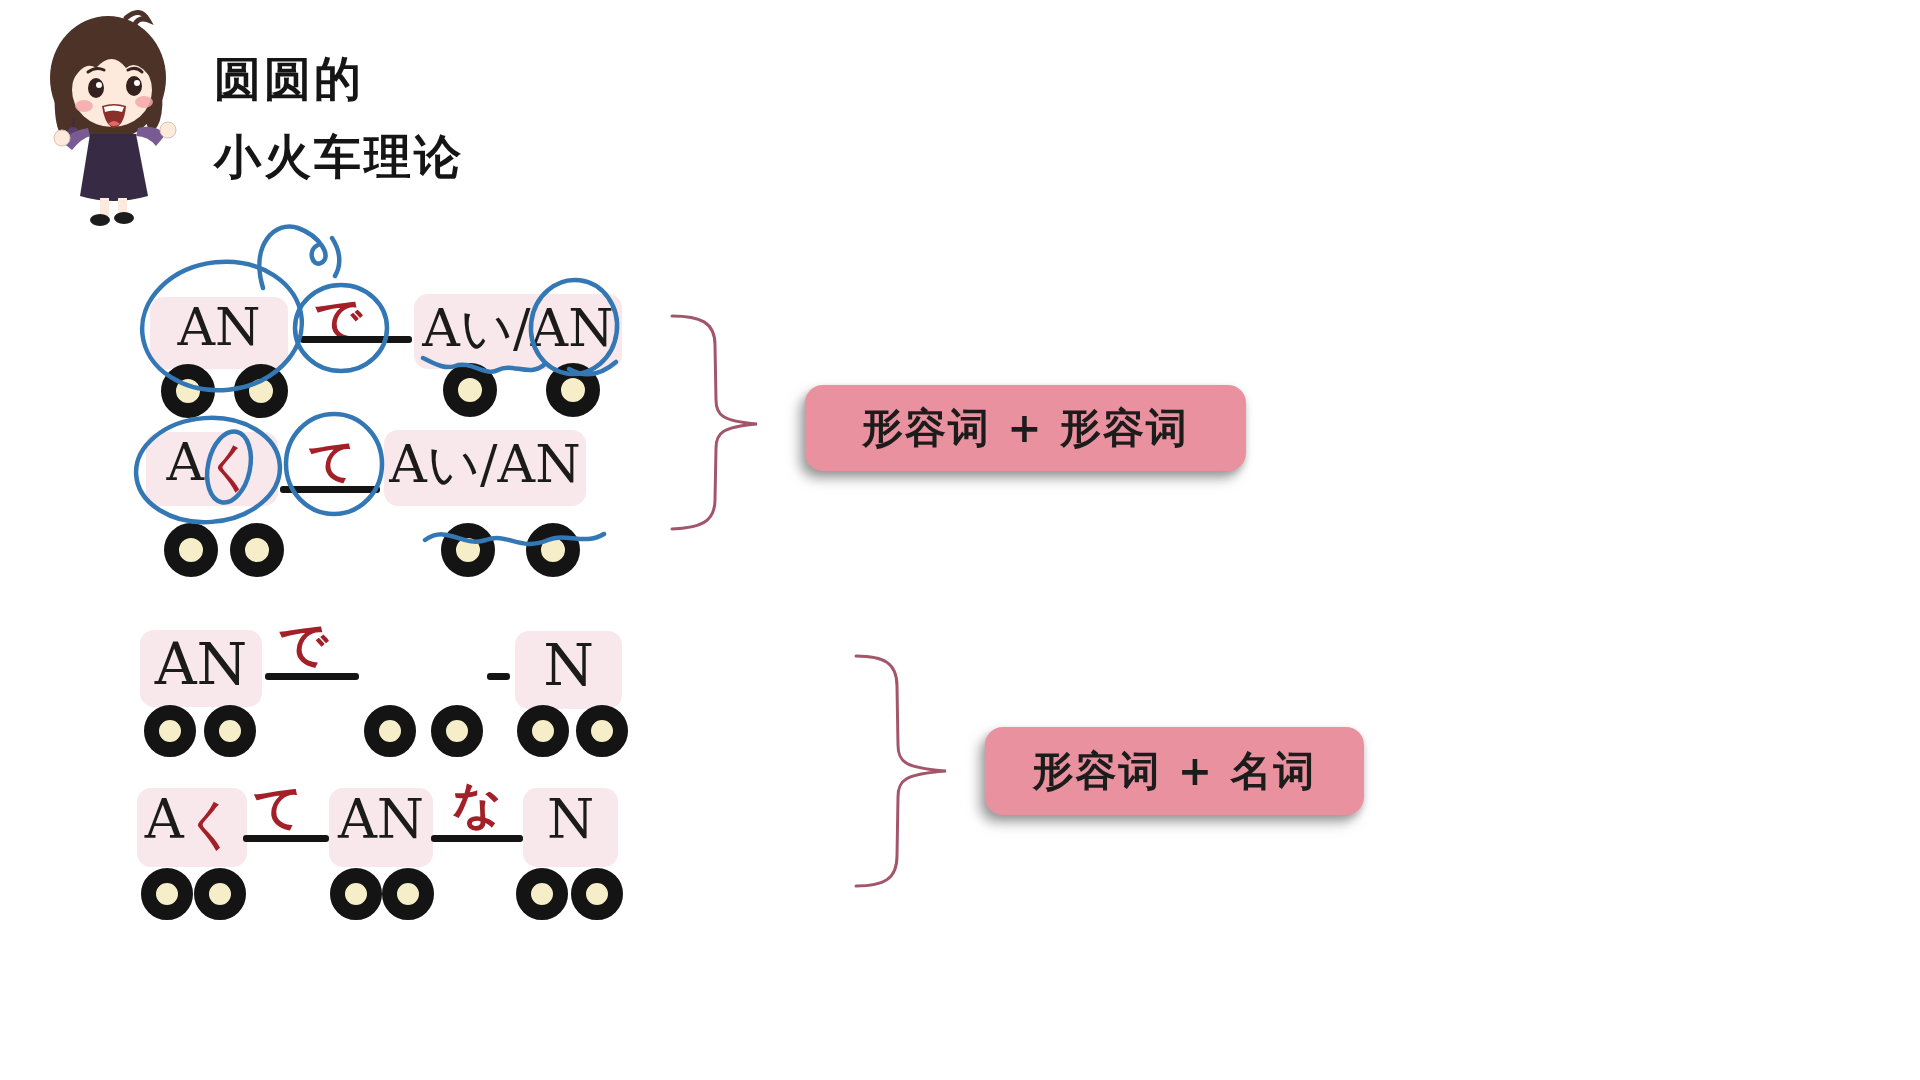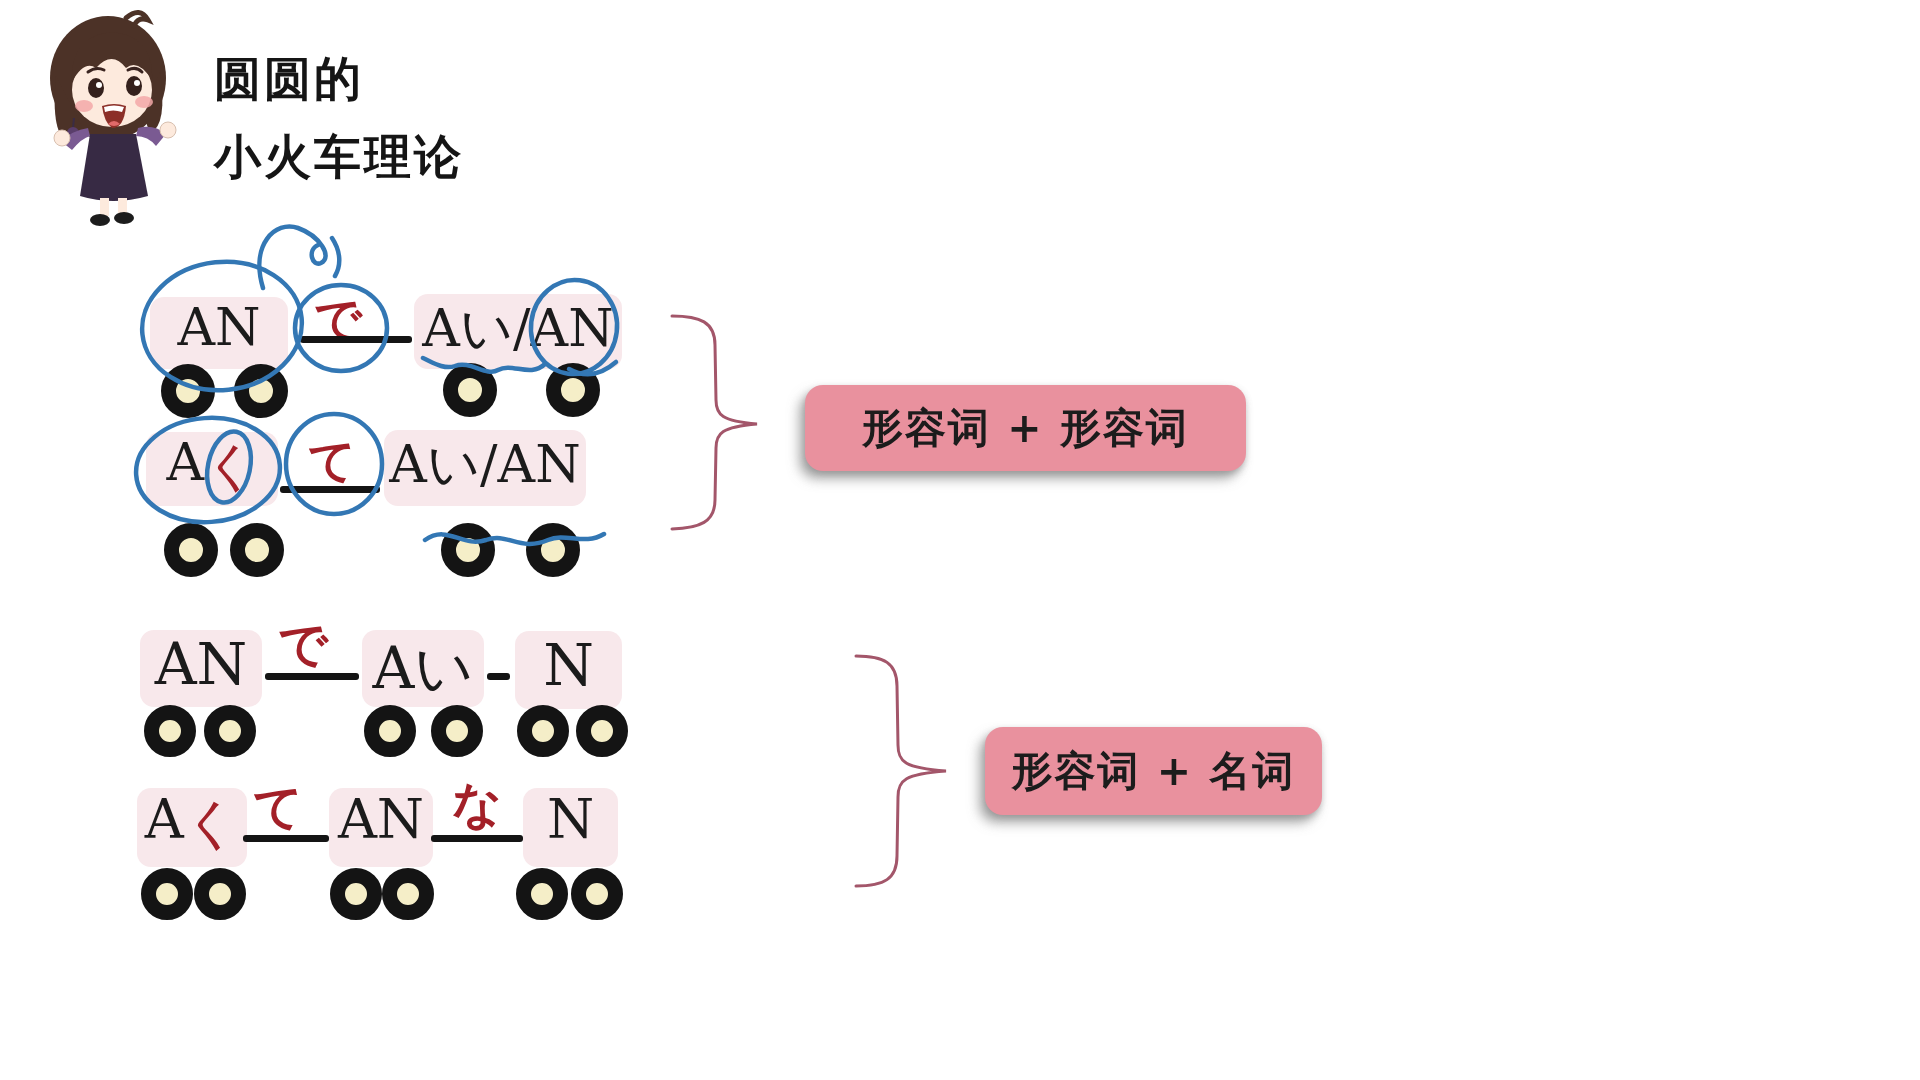--- a/index.html
+++ b/index.html
@@ -119,23 +119,20 @@
 
   <div class="tag" style="left:805px;top:385px;width:441px;height:86px;">
     <span>形容词 + 形容词</span>
   </div>
 
   <div class="car" style="left:140px;top:630px;width:122px;height:77px;font-size:58px;">
     <span>AN</span>
   </div>
   <span class="conn" style="left:278px;top:612px;font-size:49px;">で</span>
   <div class="tline" style="left:265px;top:673px;width:94px;"></div>
-  <div class="car" style="left:362px;top:630px;width:122px;height:77px;font-size:58px;">
-    <span>Aい</span>
-  </div>
   <div class="tline" style="left:487px;top:673px;width:23px;"></div>
   <div class="car" style="left:515px;top:631px;width:107px;height:78px;font-size:58px;">
     <span>N</span>
   </div>
   <div class="wheel sm" style="left:144px;top:705px;"></div>
   <div class="wheel sm" style="left:204px;top:705px;"></div>
   <div class="wheel sm" style="left:364px;top:705px;"></div>
   <div class="wheel sm" style="left:431px;top:705px;"></div>
   <div class="wheel sm" style="left:517px;top:705px;"></div>
   <div class="wheel sm" style="left:576px;top:705px;"></div>
@@ -154,21 +151,21 @@
   <div class="car" style="left:523px;top:788px;width:95px;height:79px;font-size:54px;">
     <span>N</span>
   </div>
   <div class="wheel sm" style="left:141px;top:868px;"></div>
   <div class="wheel sm" style="left:194px;top:868px;"></div>
   <div class="wheel sm" style="left:330px;top:868px;"></div>
   <div class="wheel sm" style="left:382px;top:868px;"></div>
   <div class="wheel sm" style="left:516px;top:868px;"></div>
   <div class="wheel sm" style="left:571px;top:868px;"></div>
 
-  <div class="tag" style="left:985px;top:727px;width:337px;height:88px;">
+  <div class="tag" style="left:985px;top:727px;width:379px;height:88px;">
     <span>形容词 + 名词</span>
   </div>
 
   <svg class="overlay" width="1920" height="1080" viewBox="0 0 1920 1080">
 
     <path d="M672,316 C700,316 715,322 715,345 L716,400
              C716,415 722,421 757,424 C722,427 716,433 716,448 L715,500
              C715,522 700,528 672,529" fill="none" stroke="#a3566a" stroke-width="3" stroke-linecap="round"></path>
 
     <path d="M856,656 C884,656 897,663 897,686 L898,745

